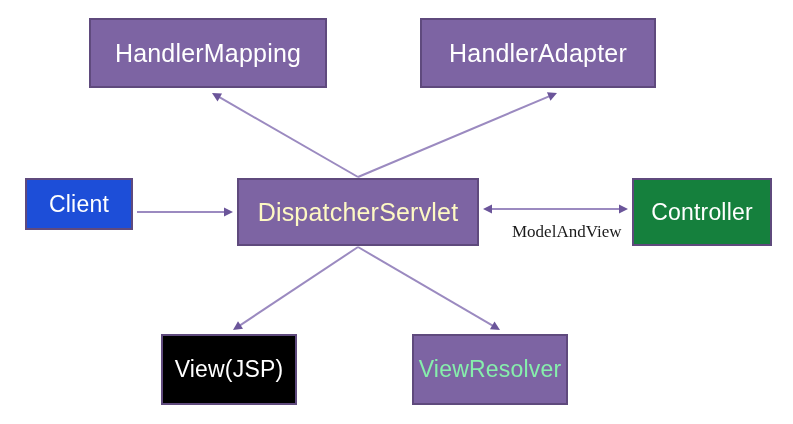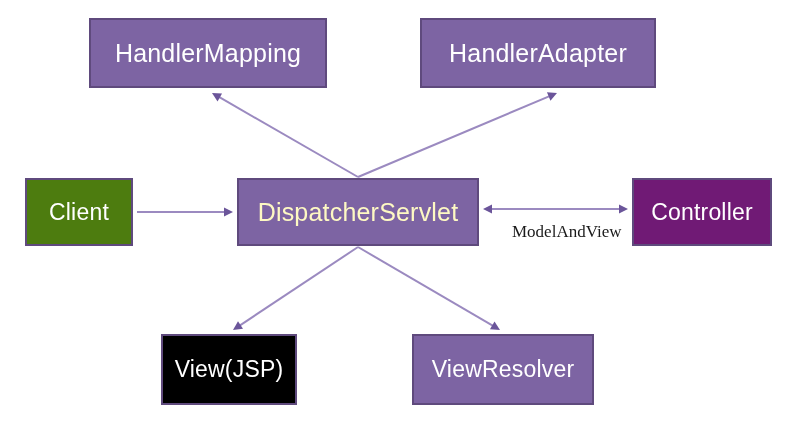--- a/index.html
+++ b/index.html
@@ -89,33 +89,33 @@
       </g>
     </svg>
 
   <div id="node-layer">
       <div class="node" style="left: 89px; top: 18px; width: 238px; height: 70px; background: rgb(125, 100, 163); border-color: rgb(95, 74, 125); color: rgb(255, 255, 255);">
         <span class="node-label" style="font-size: 25px;">HandlerMapping</span>
       </div>
       <div class="node" style="left: 420px; top: 18px; width: 236px; height: 70px; background: rgb(125, 100, 163); border-color: rgb(95, 74, 125); color: rgb(255, 255, 255);">
         <span class="node-label" style="font-size: 25px;">HandlerAdapter</span>
       </div>
-      <div class="node" style="left: 25px; top: 178px; width: 108px; height: 68px; background: #4d7c0f; border-color: rgb(95, 74, 125); color: rgb(255, 255, 255);">
+      <div class="node" style="left: 25px; top: 178px; width: 108px; height: 52px; background: #1d4ed8; border-color: rgb(95, 74, 125); color: rgb(255, 255, 255);">
         <span class="node-label" style="font-size: 23px;">Client</span>
       </div>
       <div class="node" style="left: 237px; top: 178px; width: 242px; height: 68px; background: rgb(125, 100, 163); border-color: rgb(95, 74, 125); color: #fef9c3;">
         <span class="node-label" style="font-size: 25px;">DispatcherServlet</span>
       </div>
-      <div class="node" style="left: 632px; top: 178px; width: 140px; height: 68px; background: #701a75; border-color: rgb(95, 74, 125); color: rgb(255, 255, 255);">
+      <div class="node" style="left: 632px; top: 178px; width: 140px; height: 68px; background: #15803d; border-color: rgb(95, 74, 125); color: rgb(255, 255, 255);">
         <span class="node-label" style="font-size: 23px;">Controller</span>
       </div>
       <div class="node" style="left: 161px; top: 334px; width: 136px; height: 71px; background: #000000; border-color: rgb(95, 74, 125); color: rgb(255, 255, 255);">
         <span class="node-label" style="font-size: 23px;">View(JSP)</span>
       </div>
-      <div class="node" style="left: 412px; top: 334px; width: 182px; height: 71px; background: rgb(125, 100, 163); border-color: rgb(95, 74, 125); color: #ffffff;">
+      <div class="node" style="left: 412px; top: 334px; width: 156px; height: 71px; background: rgb(125, 100, 163); border-color: rgb(95, 74, 125); color: #86efac;">
         <span class="node-label" style="font-size: 23px;">ViewResolver</span>
       </div>
     </div>
   <div id="label-layer">
       <div class="edge-label" style="left: 512px; top: 223px; color: rgb(26, 26, 26);">ModelAndView</div>
     </div>
 
 </div>
 
 </body></html>

